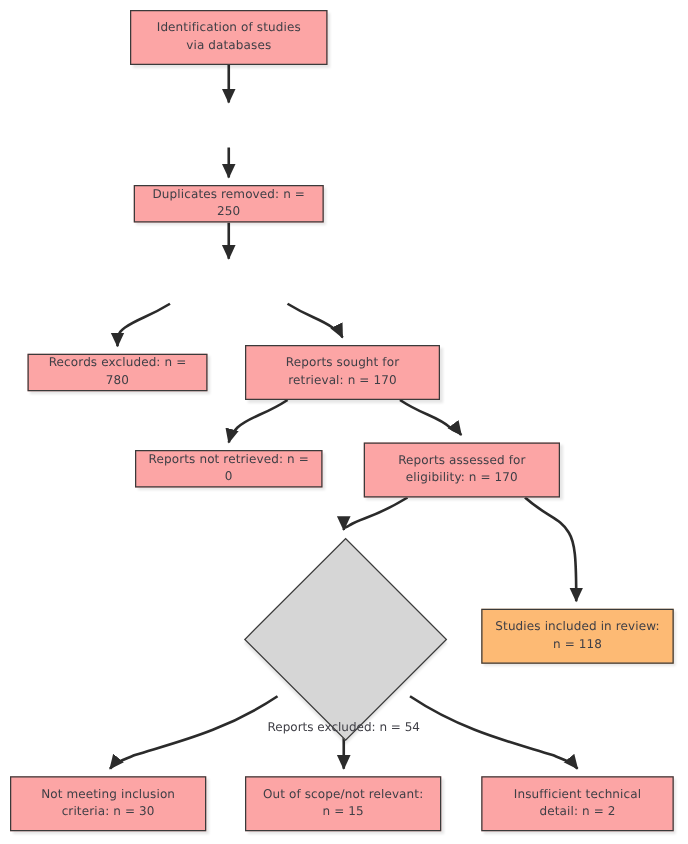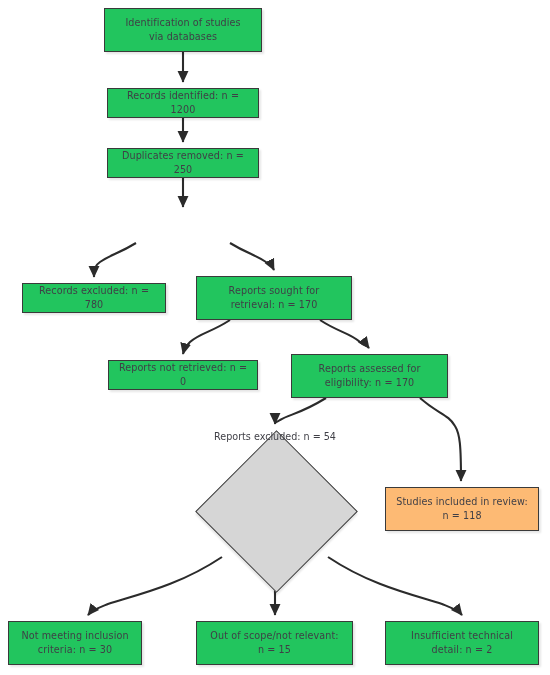--- a/index.html
+++ b/index.html
@@ -28,39 +28,39 @@
     pointer-events: none;
   }
   .node {
     position: absolute;
     box-sizing: border-box;
     display: flex;
     align-items: center;
     justify-content: center;
     text-align: center;
     border: 1.6px solid #3a3a3a;
-    background: #22c55e;
+    background: #fca5a5;
     color: #3f3f46;
     font-size: 9.6px;
     line-height: 14px;
     letter-spacing: 0.1px;
     box-shadow: 2px 2px 2px rgba(0,0,0,0.10);
     padding: 2px 6px;
   }
   .node.shaded {
     background: #fdba74;
   }
   .node-label {
     white-space: pre-line;
     display: block;
   }
   .diamond-wrap {
     position: absolute;
     display: flex;
-    align-items: flex-start;
+    align-items: flex-end;
     justify-content: center;
   }
   .diamond-shape {
     position: absolute;
     left: 50%;
     top: 50%;
     width: 113px;
     height: 113px;
     margin-left: -56.5px;
     margin-top: -56.5px;
@@ -104,23 +104,20 @@
       <path d="M275,590 L275,615"></path>
       <path d="M328,557 C370,585 410,594 442,604 C452,608 458,610 462,615"></path>
     </g>
   </svg>
 
   <div class="node" style="left:104px; top:8px; width:158px; height:44px;">
     <span class="node-label">Identification of studies
 via databases</span>
   </div>
 
-  <div class="node" style="left:107px; top:88px; width:152px; height:30px;">
-    <span class="node-label">Records identified: n = 1200</span>
-  </div>
 
   <div class="node" style="left:107px; top:148px; width:152px; height:30px;">
     <span class="node-label">Duplicates removed: n = 250</span>
   </div>
 
 
   <div class="node" style="left:22px; top:283px; width:144px; height:30px;">
     <span class="node-label">Records excluded: n = 780</span>
   </div>
 
@@ -141,21 +138,21 @@
   <div class="diamond-wrap" style="left:195px; top:430px; width:160px; height:160px;">
     <div class="diamond-shape"></div>
     <span class="diamond-text">Reports excluded: n = 54</span>
   </div>
 
   <div class="node shaded" style="left:385px; top:487px; width:154px; height:44px;">
     <span class="node-label">Studies included in review:
 n = 118</span>
   </div>
 
-  <div class="node" style="left:8px; top:621px; width:134px; height:44px;">
+  <div class="node" style="left:8px; top:621px; width:157px; height:44px;">
     <span class="node-label">Not meeting inclusion
 criteria: n = 30</span>
   </div>
 
   <div class="node" style="left:196px; top:621px; width:157px; height:44px;">
     <span class="node-label">Out of scope/not relevant:
 n = 15</span>
   </div>
 
   <div class="node" style="left:385px; top:621px; width:154px; height:44px;">

